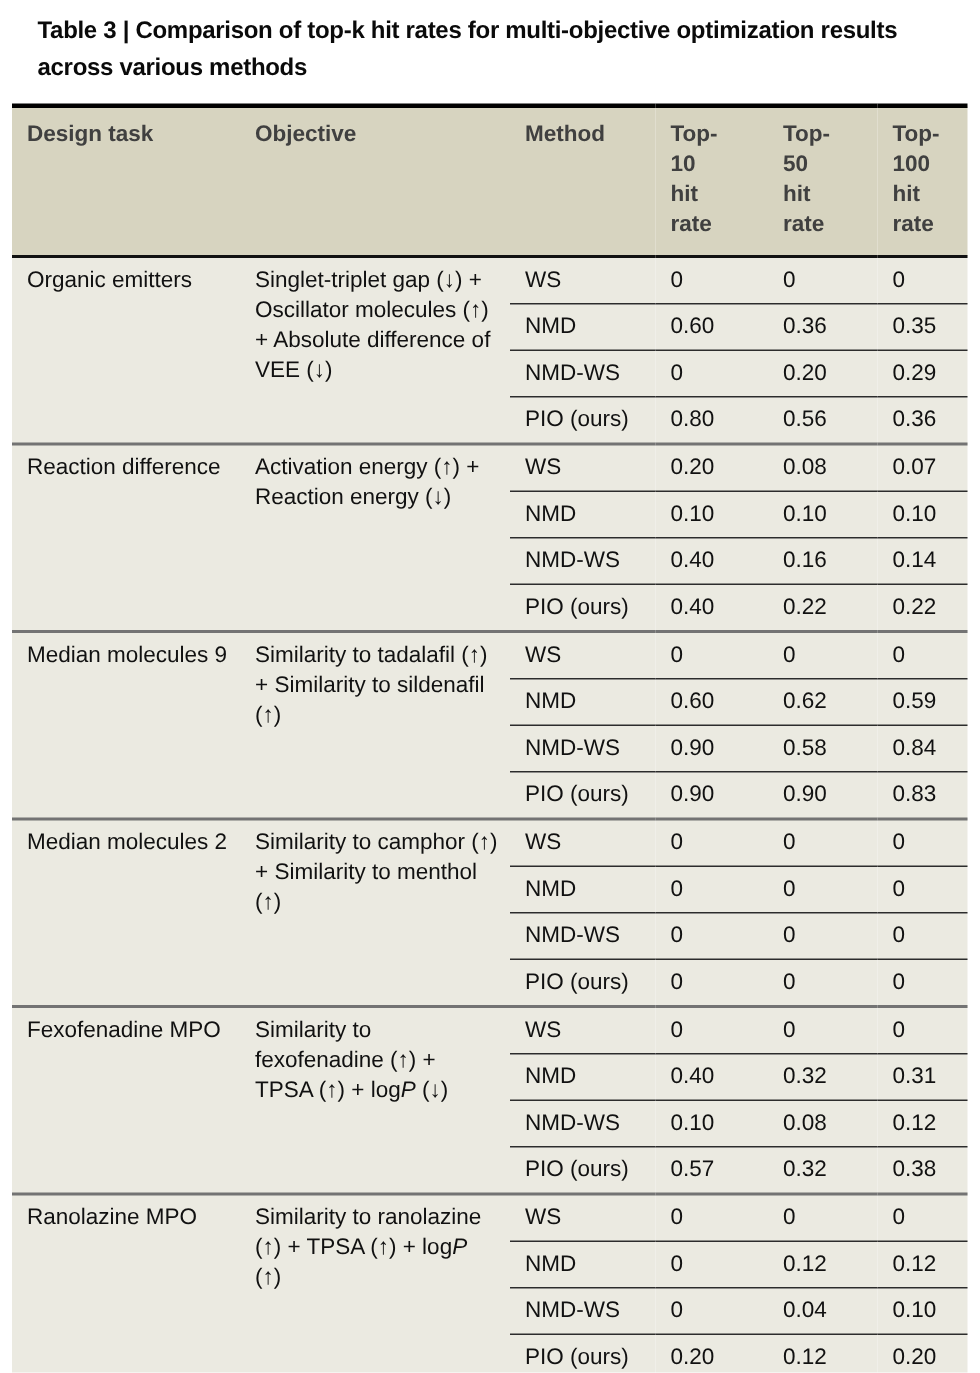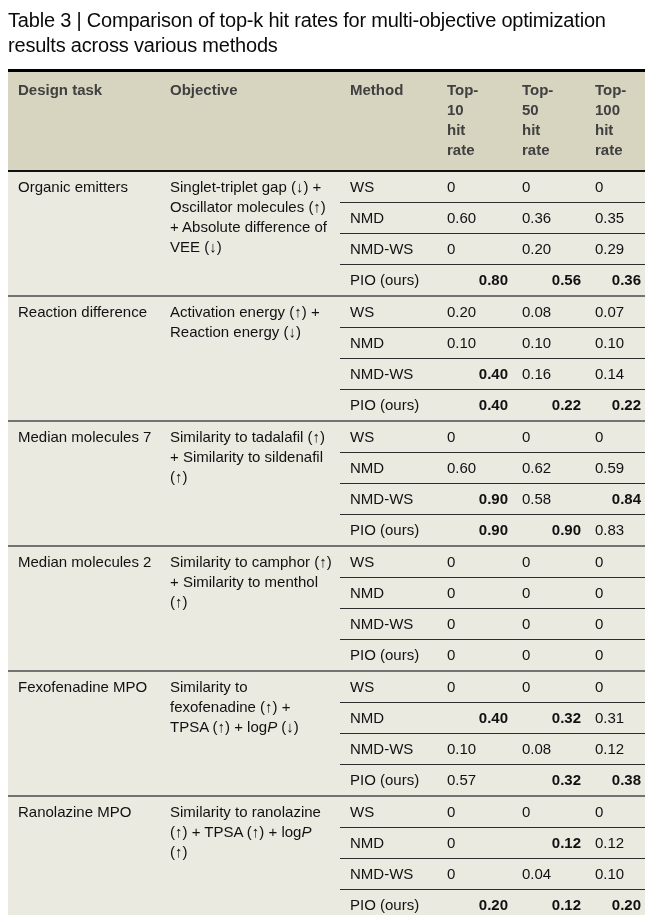--- a/index.html
+++ b/index.html
@@ -11,25 +11,25 @@
     -webkit-font-smoothing: antialiased;
   }
   .page {
     width: 653px;
     height: 915px;
     box-sizing: border-box;
     padding: 6px 8px 0 8px;
     overflow: hidden;
   }
   .title {
-    font-size: 20px;
+    font-size: 16px;
     line-height: 25px;
-    font-weight: 400;
+    font-weight: 700;
     letter-spacing: -0.2px;
-    margin: 2px 0 11px 0;
+    margin: 2px 0 11px 17px;
     color: #0a0a0a;
   }
   table.results {
     border-collapse: collapse;
     table-layout: fixed;
     width: 637px;
     border-top: 3px solid #000000;
     border-bottom: 3px solid #000000;
   }
   col.c-task { width: 152px; }
@@ -53,21 +53,21 @@
   tbody { background: #ebeae1; }
   tbody td {
     vertical-align: top;
     font-size: 15px;
     line-height: 20px;
     padding: 5px 4px 5px 10px;
   }
   tr.group-start td { border-top: 2px solid #737373; }
   tbody tr:not(.group-start) td.method,
   tbody tr:not(.group-start) td.val { border-top: 1px solid #2c2c2c; }
-  td.val.bold { font-weight: 700; text-align: right; }
+  td.val.bold { font-weight: 400; }
   td.objective { padding-right: 8px; }
 </style>
 </head>
 <body>
 
 <div class="page">
   <h1 class="title">Table 3 | Comparison of top-k hit rates for multi-objective optimization results across various methods</h1>
 
   <table class="results">
     <colgroup>
@@ -144,21 +144,21 @@
           <td class="val">0.16</td>
           <td class="val">0.14</td>
         </tr>
         <tr>
           <td class="method">PIO (ours)</td>
           <td class="val bold">0.40</td>
           <td class="val bold">0.22</td>
           <td class="val bold">0.22</td>
         </tr>
         <tr class="group-start">
-          <td class="task" rowspan="4">Median molecules 7</td>
+          <td class="task" rowspan="4">Median molecules 9</td>
           <td class="objective" rowspan="4">Similarity to tadalafil (↑) + Similarity to sildenafil (↑)</td>
           <td class="method">WS</td>
           <td class="val">0</td>
           <td class="val">0</td>
           <td class="val">0</td>
         </tr>
         <tr>
           <td class="method">NMD</td>
           <td class="val">0.60</td>
           <td class="val">0.62</td>

